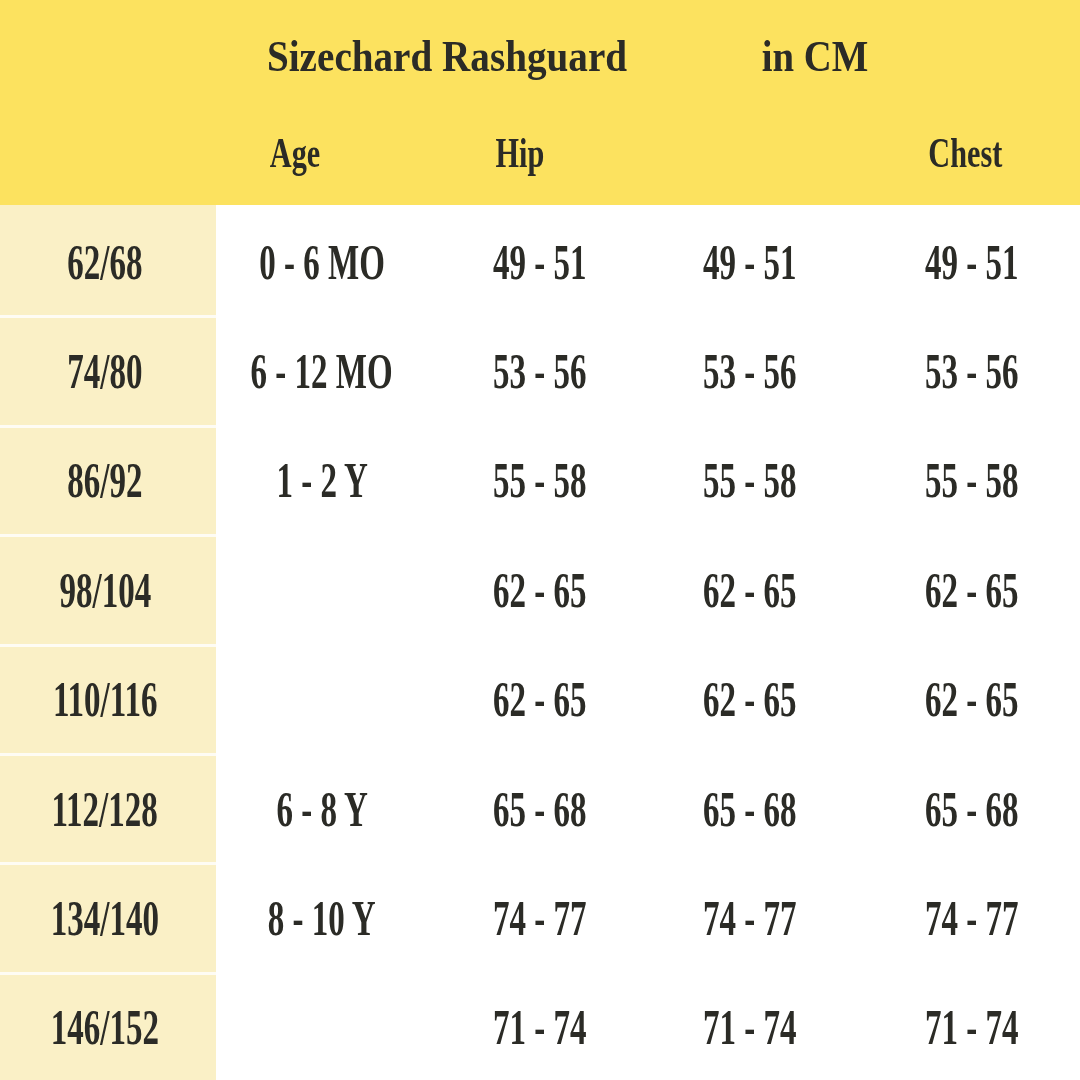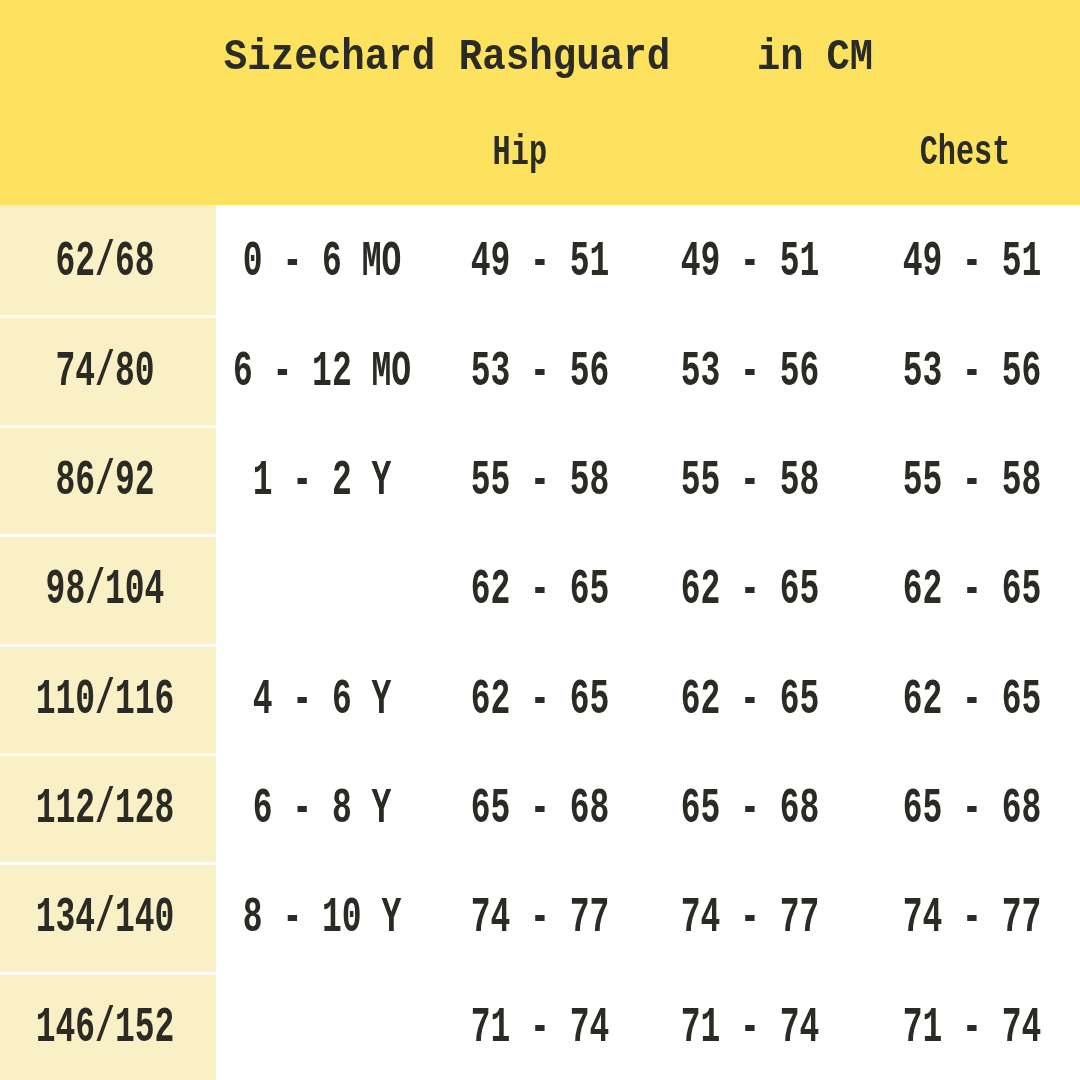--- a/index.html
+++ b/index.html
@@ -1,19 +1,19 @@
 <!DOCTYPE html>
 <html style="--header-bg: #fce25f; --size-bg: #faf0c6; --body-bg: #ffffff; --text: #2b2b26;"><head>
 <meta charset="utf-8">
 <style>
   html,body { margin:0; padding:0; background:#fff; }
   .stage {
     position:relative; width:1080px; height:1080px; overflow:hidden;
     background:var(--body-bg,#ffffff);
-    font-family:Liberation Mono, monospace;
+    font-family:Liberation Serif, serif;
     color:var(--text,#2b2b26);
   }
   
   .band { position:absolute; left:0; top:0; width:1080px; height:205px;
           background:var(--header-bg,#fce25f); }
   .title, .unit {
     position:absolute; top:24px; height:66px; line-height:66px;
     font-size:44px; font-weight:700; white-space:nowrap; color:var(--text,#2e2e27);
   }
   .title { left:447px; transform:translateX(-50%) scaleX(.89); }
@@ -53,20 +53,21 @@
   .c-chest { left:862px; }
 </style>
 </head>
 <body>
 
 <div class="stage">
 
   <div class="band">
     <div class="title">Sizechard Rashguard</div>
     <div class="unit">in CM</div>
+    <div class="col-head ch-age"><i>Age</i></div>
     <div class="col-head ch-hip"><i>Hip</i></div>
     <div class="col-head ch-chest"><i>Chest</i></div>
   </div>
 
   <div class="size-strip"></div>
 
   <div class="rows">
 
     <div class="row">
       <div class="cell c-size">
@@ -134,23 +135,20 @@
         </div>
       <div class="cell c-chest">
           <i>62 - 65</i>
         </div>
     </div>
 
     <div class="row">
       <div class="cell c-size">
           <i>110/116</i>
         </div>
-      <div class="cell c-age">
-          <i>4 - 6 Y</i>
-        </div>
       <div class="cell c-hip">
           <i>62 - 65</i>
         </div>
       <div class="cell c-waist">
           <i>62 - 65</i>
         </div>
       <div class="cell c-chest">
           <i>62 - 65</i>
         </div>
     </div>

